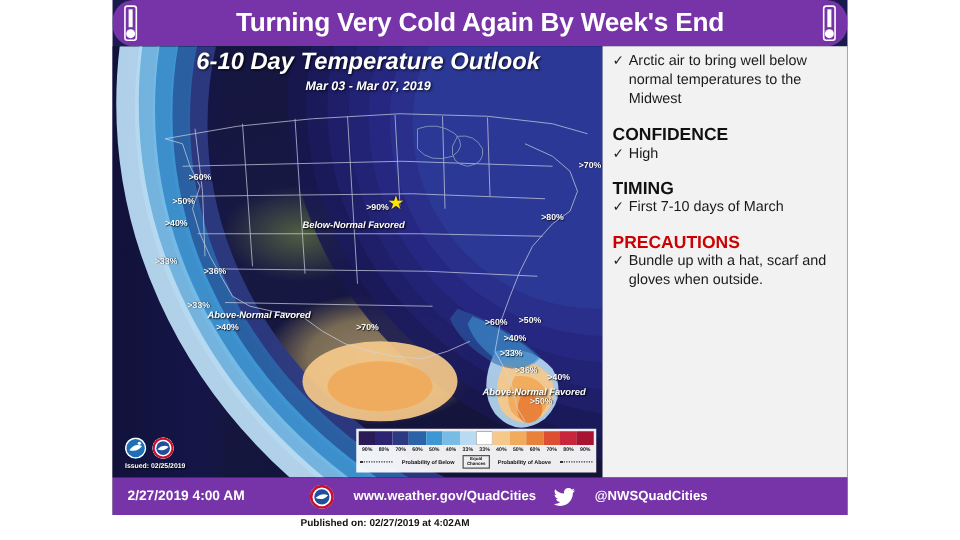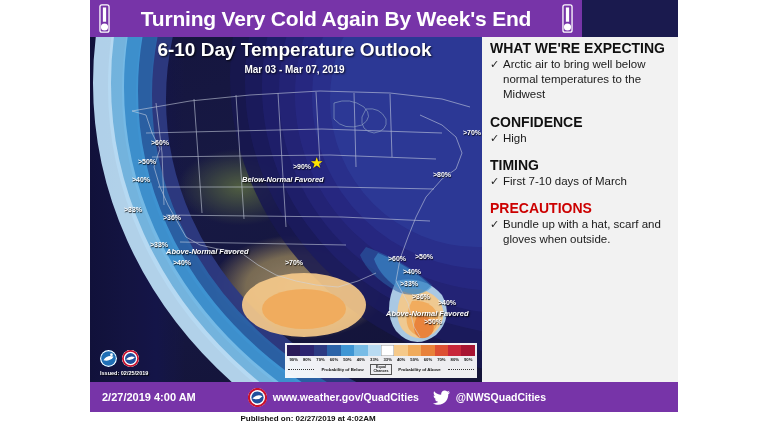--- a/index.html
+++ b/index.html
@@ -13,23 +13,23 @@
   #root { position: relative; width: 768px; height: 432px; background: #ffffff; }
 
   
   .graphic {
     position: absolute; left: 90px; top: 0px; width: 588px; height: 412px;
     background: #1a1a4e; overflow: hidden;
   }
 
   
   .header {
-    position: absolute; left: 0; top: 0; width: 492px; height: 37px;
+    position: absolute; left: 0; top: 0; width: 588px; height: 37px;
     background: #7734a8;
-    display: flex; align-items: center; justify-content: center;
+    display: flex; align-items: center; justify-content: center; border-radius: 17px;
   }
   .header-title {
     color: #ffffff; font-size: 21px; font-weight: bold; letter-spacing: -0.2px;
     white-space: nowrap;
   }
   .thermo {
     position: absolute; top: 4px; width: 13px; height: 29px;
   }
   .thermo.left { left: 8px; }
   .thermo.right { right: 8px; }
@@ -50,21 +50,21 @@
       radial-gradient(ellipse 70px 50px at 400px 90px, #2f5230 0%, rgba(35,55,35,0) 70%),
       linear-gradient(160deg, #16163e 0%, #181a46 40%, #141438 100%);
   }
   
   .ocean-left {
     position: absolute; left:0; top:0; width: 95px; height: 345px;
     background: linear-gradient(90deg,#11113a 0%, #15164a 70%, rgba(20,22,70,0) 100%);
   }
 
   .map-title-wrap {
-    position: absolute; left: 0; top: 2px; width: 409px; text-align: center; z-index: 6;
+    position: absolute; left: 0; top: 2px; width: 409px; text-align: center; z-index: 6; font-style: italic;
   }
   .map-title {
     color: #ffffff; font-size: 19px; font-weight: bold;
     text-shadow: 1px 1px 2px rgba(0,0,0,.8);
   }
   .map-subtitle {
     color: #ffffff; font-size: 10px; font-weight: bold; margin-top: 3px;
     text-shadow: 1px 1px 2px rgba(0,0,0,.8);
   }
 
@@ -124,21 +124,21 @@
   .check { font-size: 11px; color: #222; width: 13px; flex: 0 0 13px; line-height: 1.32; }
   .sec-text { font-size: 11.5px; color: #1a1a1a; line-height: 1.32; }
   .sp { height: 12px; }
 
   
   .footer {
     position: absolute; left: 0; top: 382px; width: 588px; height: 30px;
     background: #7734a8; display: flex; align-items: center;
   }
   .foot-date { color: #ffffff; font-size: 11px; font-weight: bold; margin-left: 12px; }
-  .foot-group { display: flex; align-items: center; margin-left: 52px; gap: 6px; }
+  .foot-group { display: flex; align-items: center; margin-left: 52px; gap: 16px; }
   .foot-text { color: #ffffff; font-size: 10.5px; font-weight: bold; white-space: nowrap; }
 
   
   .published {
     position: absolute; left: 0; top: 414px; width: 616px; text-align: center;
     font-size: 8px; font-weight: bold; color: #111111;
   }
 
   .nws-logo { width: 17px; height: 17px; border-radius: 50%; background: #ffffff; position: relative; overflow: hidden; }
   .noaa-logo { width: 17px; height: 17px; border-radius: 50%; background: #1f6fb5; position: relative; overflow: hidden; }
@@ -328,21 +328,20 @@
           <div class="cap">Probability of Below</div>
           <div class="ec">Equal Chances</div>
           <div class="cap">Probability of Above</div>
           <div class="dots"></div>
         </div>
       </div>
     </div>
 
     <div class="infopanel">
 
-      <div class="sec-head">WHAT WE'RE EXPECTING</div>
       <div class="sec-body">
         <div class="check">✓</div>
         <div class="sec-text">Arctic air to bring well below normal temperatures to the Midwest</div>
       </div>
 
       <div class="sp"></div>
 
       <div class="sec-head">CONFIDENCE</div>
       <div class="sec-body">
         <div class="check">✓</div>

